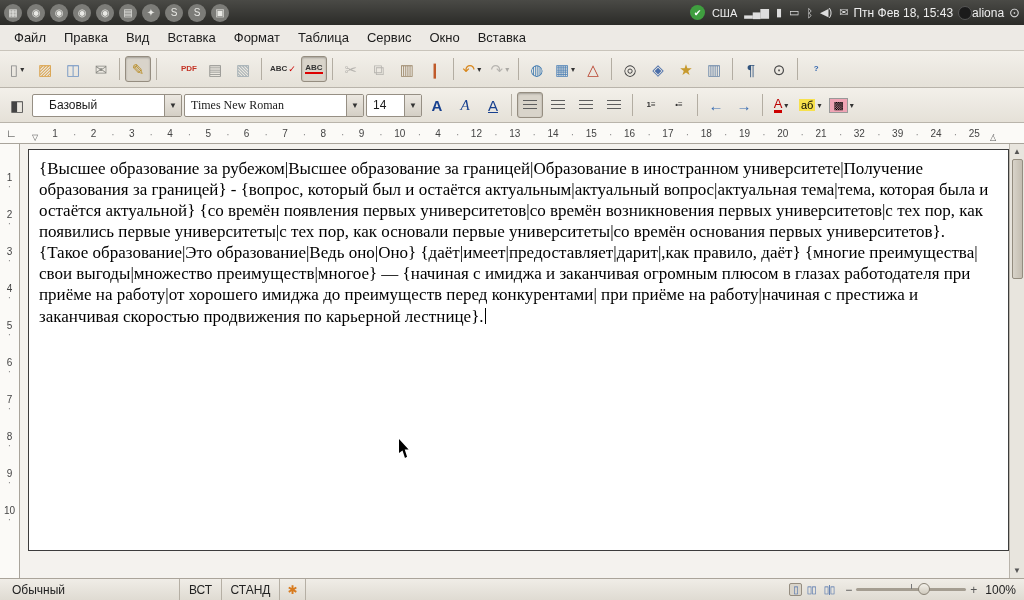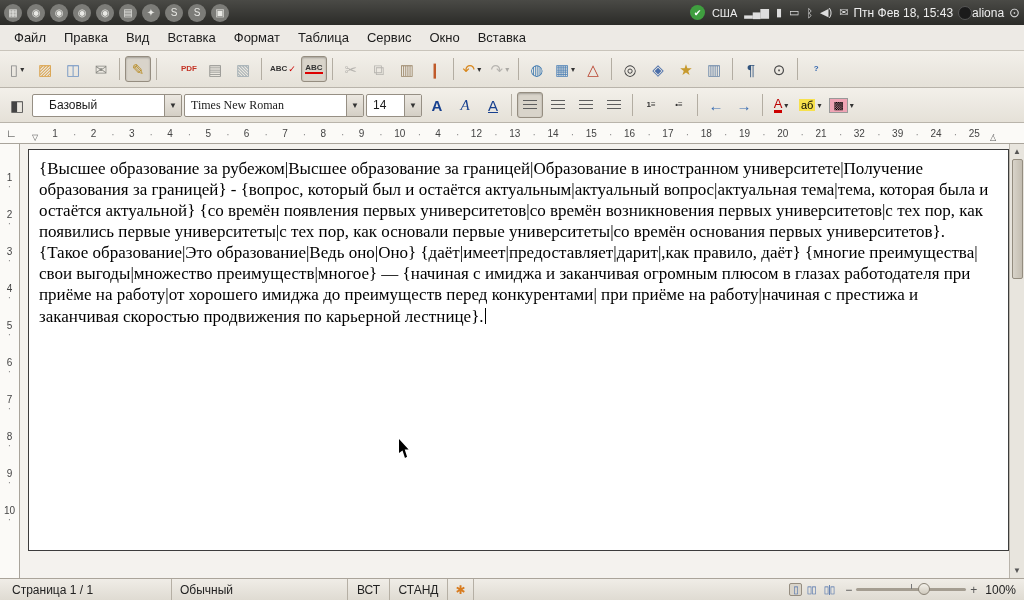--- a/index.html
+++ b/index.html
@@ -361,21 +361,20 @@
       <span class="varrow">▲</span>
       <span class="vthumb"></span>
       <span class="vspace"></span>
       <span class="varrow">▼</span>
     </div>
     <div class="mouse"></div>
   </div>
 
   <div class="statusbar">
     <span id="status-segments" style="display:flex;height:100%">
-        <span class="sseg" style="width: 168px;">Страница  1 / 1</span>
         <span class="sseg" style="width: 176px;">Обычный</span>
         <span class="sseg center" style="width: 42px;">ВСТ</span>
         <span class="sseg center" style="width: 58px;">СТАНД</span>
         <span class="sseg center" style="width: 26px; color: rgb(216, 123, 30);">✱</span>
       </span>
     <span class="spacer"></span>
     <span id="view-buttons" style="display:flex;align-items:center;gap:2px">
         <span class="vbtn pressed">▯</span>
         <span class="vbtn">▯▯</span>
         <span class="vbtn">▯|▯</span>

